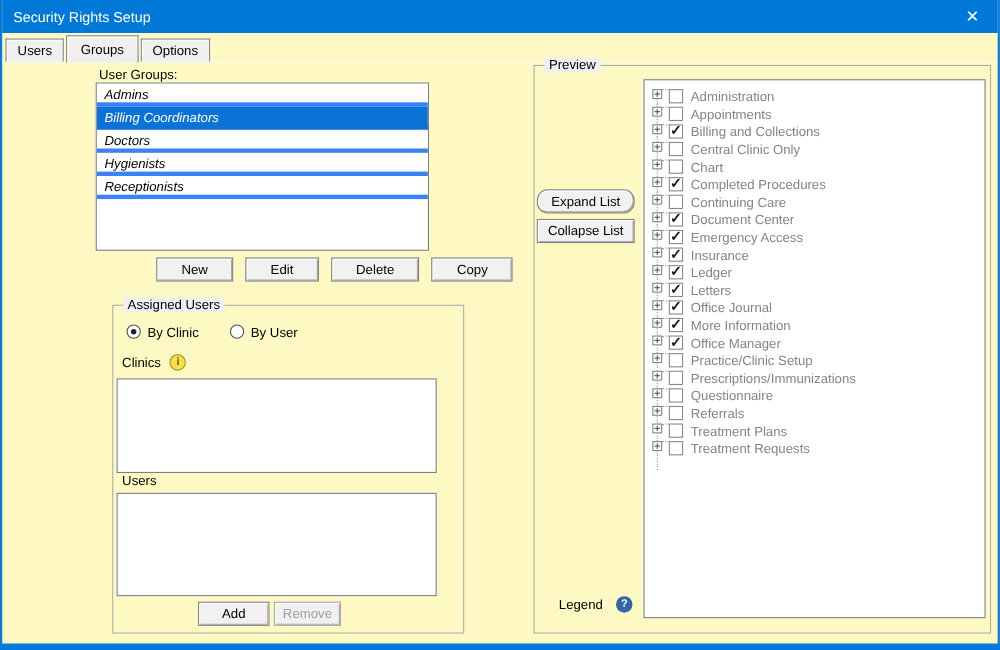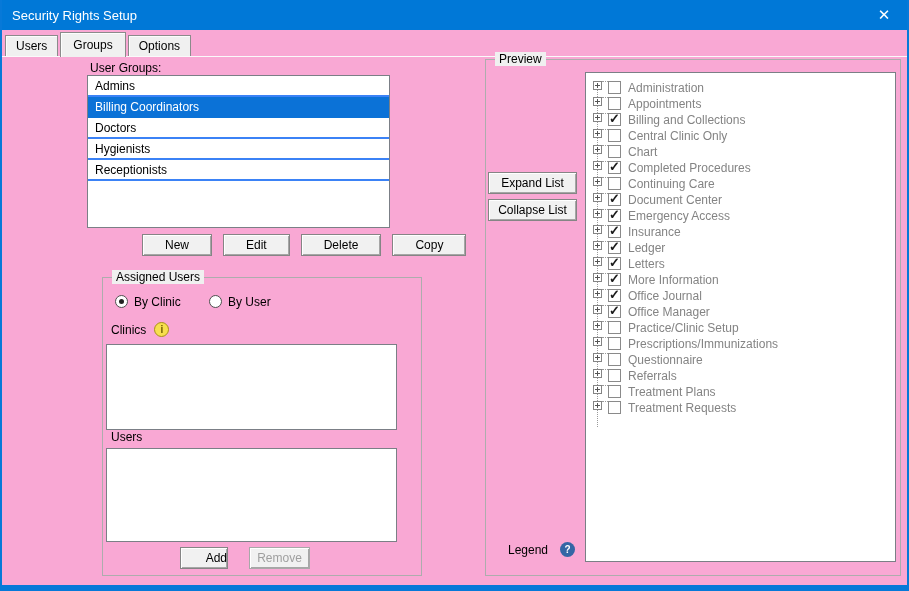--- a/index.html
+++ b/index.html
@@ -1,37 +1,37 @@
 <!DOCTYPE html>
 <html><head>
 <meta charset="utf-8">
 <style>
   * { margin:0; padding:0; box-sizing:border-box; }
   html,body { background:#cccccc; font-family:"Liberation Sans", sans-serif; }
   .dialog {
-    position:relative; width:909px; height:591px; background:#f9a8d4;
+    position:relative; width:909px; height:591px; background:#fef9c3;
     border-left:2px solid #0779d8; border-right:2px solid #0779d8; border-bottom:6px solid #0779d8;
     overflow:hidden; font-size:12px; color:#000;
   }
   
   .titlebar { position:absolute; top:0; left:-2px; right:-2px; height:30px; background:#0078d7;
     color:#fff; display:flex; align-items:center; padding-left:12px; font-size:13px; }
   .close-btn { position:absolute; right:4px; top:0; width:42px; height:30px; display:flex;
     align-items:center; justify-content:center; font-size:15px; color:#fff; cursor:default; }
   
   .tabbar { position:absolute; top:31px; left:0; right:0; height:26px; display:flex;
     align-items:flex-end; padding-left:3px; border-bottom:1px solid #fafafa; }
   .tab { height:21px; line-height:20px; padding:0 10px; background:#f0f0f0;
     border:1px solid #8b8b8b; border-bottom:none; box-shadow:inset 1px 1px 0 #fdfdfd;
     margin-right:2px; position:relative; }
   .tab.active { height:25px; line-height:24px; margin-bottom:-1px; z-index:3; padding:0 12px; }
   
   .label { position:absolute; font-size:12px; color:#000; }
   .listbox { position:absolute; background:#fff; border:1px solid #7b7f86; overflow:hidden; }
-  .lb-row { height:21px; line-height:20px; padding-left:7px; border-bottom:2px solid #3b82f6; background:#fff; }
+  .lb-row { height:21px; line-height:20px; padding-left:7px; border-bottom:4px solid #3b82f6; background:#fff;font-style:italic; }
   .lb-row.selected { background:#0b72d7; color:#fff; border-bottom-color:#0b72d7; }
   .btn { background:#f1f1f1; border:1px solid #858585;
     box-shadow:inset 1px 1px 0 #ffffff, inset -1px -1px 0 #a6a6a6;
     font-family:"Liberation Sans",sans-serif; font-size:12px; color:#000; height:22px; cursor:default; }
   .btn.disabled { color:#9f9f9f; border-color:#a8a8a8; }
   .groupbox { position:absolute; border:1px solid #adadad; }
   .gb-label { position:absolute; top:-8px; left:9px; background:#f0f0f0; padding:0 4px; font-size:12px; }
   .actions { position:absolute; display:flex; gap:11px; }
   .actions .btn { min-width:43px; padding:0 22px; }
   
@@ -110,28 +110,28 @@
       <span>Clinics</span>
       <span class="info-icon">i</span>
     </div>
 
     <div class="listbox" style="left:3px; top:66px; width:291px; height:86px;"></div>
 
     <div class="label" style="left:8px; top:152px;">Users</div>
 
     <div class="listbox" style="left:3px; top:170px; width:291px; height:94px;"></div>
 
-    <button class="btn" style="position:absolute; left:77px; top:269px; width:48px;text-align:right;">Add</button>
+    <button class="btn" style="position:absolute; left:77px; top:269px; width:65px;">Add</button>
     <button class="btn disabled" style="position:absolute; left:146px; top:269px; width:61px;">Remove</button>
   </div>
 
   <div class="groupbox" style="left:483px; top:59px; width:416px; height:517px;padding-left:17px;">
     <span class="gb-label">Preview</span>
 
-    <button class="btn" style="position:absolute; left:2px; top:112px; width:89px;">Expand List</button>
+    <button class="btn" style="position:absolute; left:2px; top:112px; width:89px;border-radius:10px;">Expand List</button>
     <button class="btn" style="position:absolute; left:2px; top:139px; width:89px;">Collapse List</button>
 
     <div class="treebox" style="left:99px; top:12px; width:311px; height:490px;">
       <div class="tree-vline"></div>
       <div>
           <div class="tree-row">
             <span class="plus"></span>
             <span class="conn"></span>
             <span class="cb"></span>
             <span class="tlabel">Administration</span>
@@ -199,27 +199,27 @@
           <div class="tree-row">
             <span class="plus"></span>
             <span class="conn"></span>
             <span class="cb on"></span>
             <span class="tlabel">Letters</span>
           </div>
           <div class="tree-row">
             <span class="plus"></span>
             <span class="conn"></span>
             <span class="cb on"></span>
+            <span class="tlabel">Office Journal</span>
+          </div>
+          <div class="tree-row">
+            <span class="plus"></span>
+            <span class="conn"></span>
+            <span class="cb on"></span>
             <span class="tlabel">More Information</span>
-          </div>
-          <div class="tree-row">
-            <span class="plus"></span>
-            <span class="conn"></span>
-            <span class="cb on"></span>
-            <span class="tlabel">Office Journal</span>
           </div>
           <div class="tree-row">
             <span class="plus"></span>
             <span class="conn"></span>
             <span class="cb on"></span>
             <span class="tlabel">Office Manager</span>
           </div>
           <div class="tree-row">
             <span class="plus"></span>
             <span class="conn"></span>

